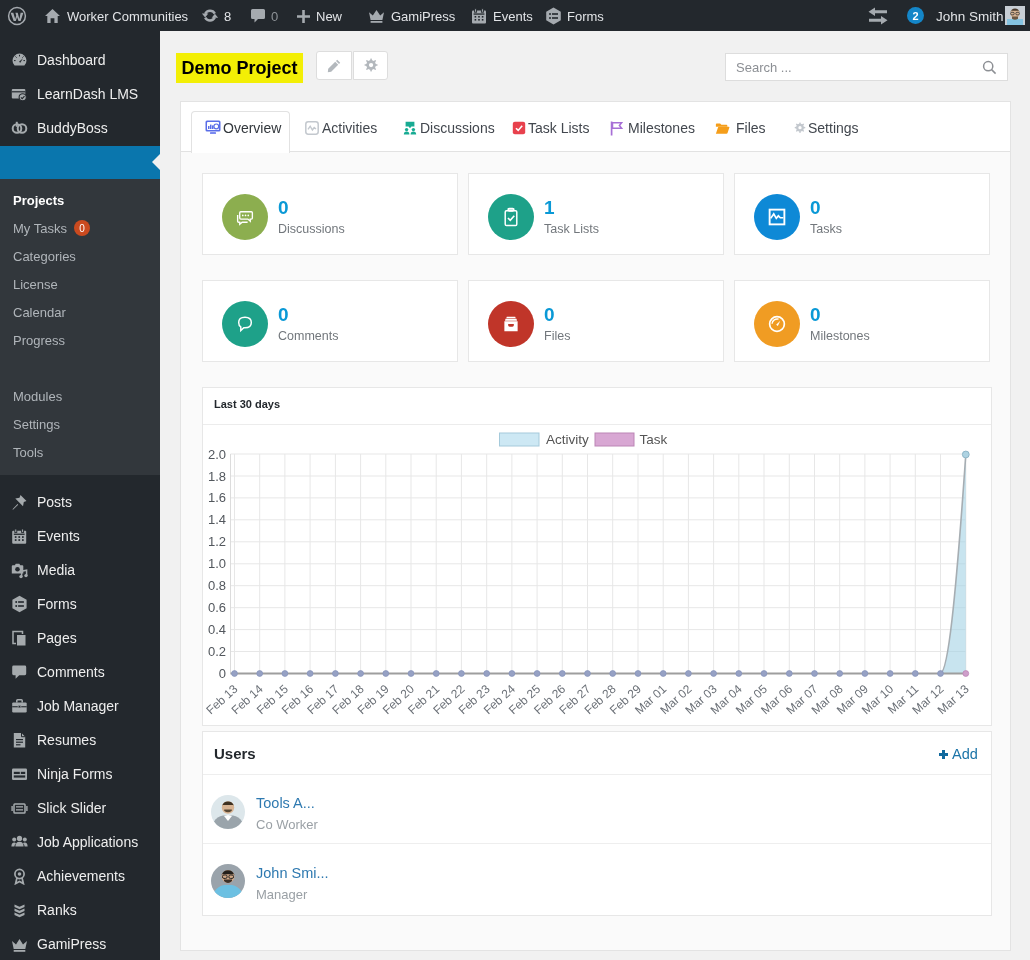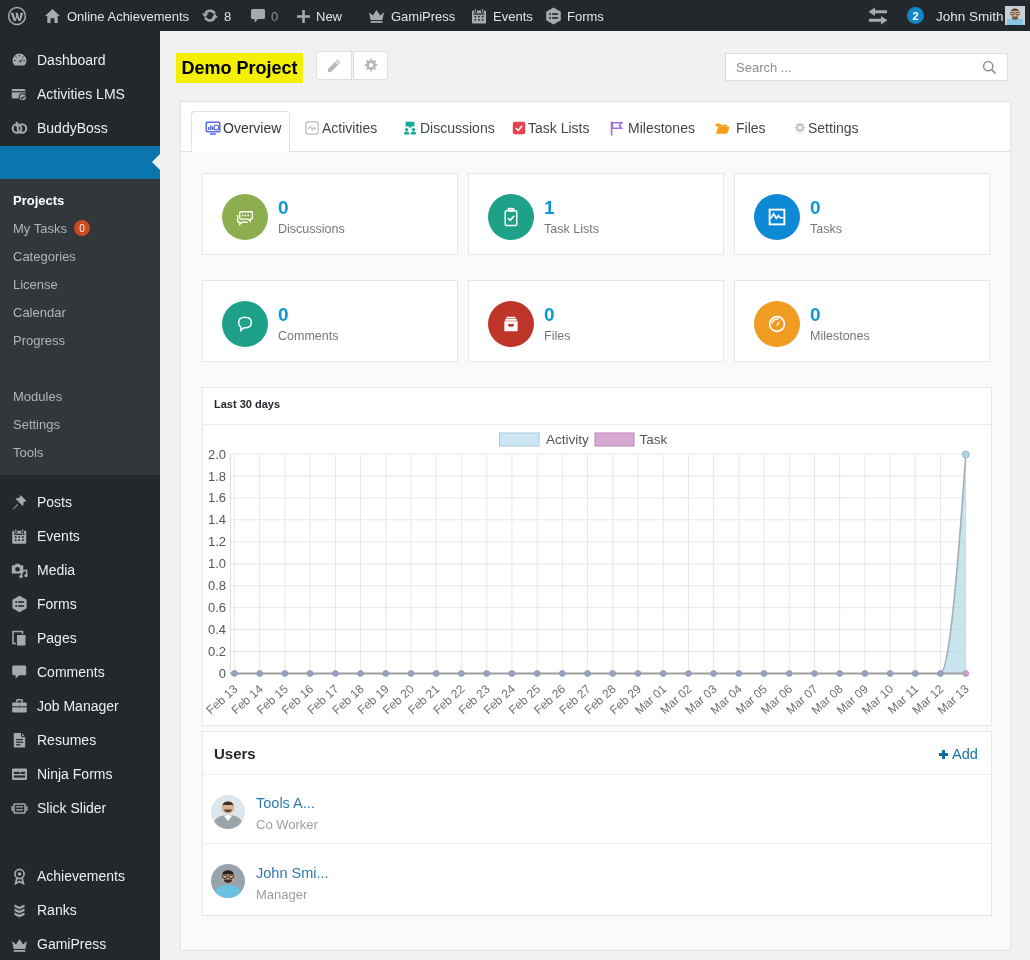--- a/index.html
+++ b/index.html
@@ -21,21 +21,21 @@
 <div id="page">
 
 <div id="adminbar">
 <svg class="abs" style="left:7px;top:6px" width="20" height="20" viewBox="0 0 20 20">
 <circle cx="10" cy="10" r="8.4" fill="none" stroke="#a5aaaf" stroke-width="1.5"></circle>
 <path d="M3.6 6.7 L6.3 6.7 L8.2 12.9 L9.2 9.4 L8.4 6.7 L10.7 6.7 L12.4 12.9 L13.6 6.7 L16.4 6.7 L13.6 15.1 L11.5 15.1 L10.1 10.9 L8.8 15.1 L6.7 15.1 Z" fill="#a5aaaf"></path>
 </svg>
 <svg class="abs" style="left:44px;top:8px" width="17" height="16" viewBox="0 0 17 16">
 <path d="M8.5 1 L16 8 L13.7 8 L13.7 15 L10.4 15 L10.4 10.2 L6.6 10.2 L6.6 15 L3.3 15 L3.3 8 L1 8 Z" fill="#a5aaaf"></path>
 </svg>
-<div class="ab-item" style="left:67px">Online Achievements</div>
+<div class="ab-item" style="left:67px">Worker Communities</div>
 <svg class="abs" style="left:201px;top:7px" width="18" height="18" viewBox="0 0 18 18">
 <path d="M4.2 6.8 A5.4 5.4 0 0 1 13.8 6.6" fill="none" stroke="#a5aaaf" stroke-width="2.5"></path>
 <path d="M0.9 6.5 L7.3 6.5 L4.1 10.5 Z" fill="#a5aaaf"></path>
 <path d="M13.8 10.4 A5.4 5.4 0 0 1 4.2 10.6" fill="none" stroke="#a5aaaf" stroke-width="2.5"></path>
 <path d="M10.7 10.7 L17.1 10.7 L13.9 6.7 Z" fill="#a5aaaf"></path>
 </svg>
 <div class="ab-item" style="left:224px">8</div>
 <svg class="abs" style="left:250px;top:8px" width="16" height="16" viewBox="0 0 16 16">
 <path d="M1 2.5 Q1 1 2.5 1 L13.5 1 Q15 1 15 2.5 L15 9.5 Q15 11 13.5 11 L8 11 L4.5 14.5 L4.5 11 L2.5 11 Q1 11 1 9.5 Z" fill="#a5aaaf"></path>
 </svg>
@@ -112,21 +112,21 @@
       </div>
 <div class="menu-item" style="top:46px">
         <span class="mi-icon">
           <svg width="17" height="17" viewBox="0 0 17 17">
             <rect x="0.8" y="3" width="13.5" height="9.5" rx="1" fill="#a5aaad"></rect>
 <rect x="0.8" y="5.2" width="13.5" height="1.2" fill="#23282d"></rect>
 <circle cx="11.7" cy="11.3" r="3.6" fill="#a5aaad" stroke="#23282d" stroke-width="1.1"></circle>
 <path d="M9.9 11.3 L11.2 12.6 L13.5 10.1" fill="none" stroke="#23282d" stroke-width="1.1"></path>
           </svg>
         </span>
-        <span>Activities LMS</span>
+        <span>LearnDash LMS</span>
       </div>
 <div class="menu-item" style="top:80px">
         <span class="mi-icon">
           <svg width="17" height="17" viewBox="0 0 17 17">
             <circle cx="6" cy="8.5" r="4.3" fill="none" stroke="#a5aaad" stroke-width="2"></circle>
 <circle cx="11" cy="8.5" r="4.3" fill="none" stroke="#a5aaad" stroke-width="2"></circle>
 <rect x="4.8" y="1.8" width="2" height="5" fill="#a5aaad"></rect>
           </svg>
         </span>
         <span>BuddyBoss</span>
@@ -256,20 +256,33 @@
 <g fill="#a5aaad">
               <rect x="5" y="6.2" width="7" height="1.3"></rect>
               <rect x="5" y="9.2" width="7" height="1.3"></rect>
             </g>
 <rect x="0.4" y="6" width="1.4" height="5" fill="#a5aaad"></rect>
             <rect x="15.2" y="6" width="1.4" height="5" fill="#a5aaad"></rect>
           </svg>
         </span>
         <span>Slick Slider</span>
       </div>
+<div class="menu-item" style="top:794px">
+        <span class="mi-icon">
+          <svg width="17" height="17" viewBox="0 0 17 17">
+            <circle cx="8.5" cy="4.4" r="2.6" fill="#a5aaad"></circle>
+            <path d="M4.4 12.6 Q4.4 7.8 8.5 7.8 Q12.6 7.8 12.6 12.6 Z" fill="#a5aaad"></path>
+<circle cx="3.2" cy="5.4" r="2" fill="#a5aaad"></circle>
+            <path d="M0.4 12.6 Q0.4 8.6 3.4 8.6 Q4.4 8.6 5 9.2 Q3.4 10.6 3.4 12.6 Z" fill="#a5aaad"></path>
+<circle cx="13.8" cy="5.4" r="2" fill="#a5aaad"></circle>
+            <path d="M16.6 12.6 Q16.6 8.6 13.6 8.6 Q12.6 8.6 12 9.2 Q13.6 10.6 13.6 12.6 Z" fill="#a5aaad"></path>
+          </svg>
+        </span>
+        <span>Job Applications</span>
+      </div>
 <div class="menu-item" style="top:828px">
         <span class="mi-icon">
           <svg width="17" height="17" viewBox="0 0 17 17">
             <circle cx="8.5" cy="6" r="4.6" fill="none" stroke="#a5aaad" stroke-width="1.7"></circle>
 <circle cx="8.5" cy="6" r="1.8" fill="#a5aaad"></circle>
 <path d="M6 9.8 L4.6 15.6 L8.5 13.4 L12.4 15.6 L11 9.8" fill="none" stroke="#a5aaad" stroke-width="1.7"></path>
           </svg>
         </span>
         <span>Achievements</span>
       </div>
@@ -308,21 +321,21 @@
 </div>
 <div class="abs" style="left:725px;top:53px;width:283px;height:28px;background:#fff;border:1px solid #ddd;display:flex;align-items:center;padding:0 10px;color:#8c8f94;font-size:13px">Search ...
 <svg style="margin-left:auto" width="15" height="15" viewBox="0 0 15 15">
         <circle cx="6.2" cy="6.2" r="4.6" fill="none" stroke="#8c8f94" stroke-width="1.5"></circle>
         <line x1="9.6" y1="9.6" x2="13.6" y2="13.6" stroke="#8c8f94" stroke-width="1.5"></line>
       </svg>
 </div>
 <div class="abs" style="left:180px;top:101px;width:831px;height:850px;background:#fafafa;border:1px solid #e3e3e3"></div>
 <div class="abs" style="left:181px;top:102px;width:829px;height:50px;background:#fff;border-bottom:1px solid #e2e2e2"></div>
 <div class="abs" style="left:191px;top:111px;width:99px;height:42px;background:#fff;border:1px solid #e2e2e2;border-bottom:none;border-radius:4px 4px 0 0"></div>
-<div class="abs" style="left:205px;top:120px;height:16px;display:flex;align-items:flex-end;font-size:14px;color:#32373c">
+<div class="abs" style="left:205px;top:120px;height:16px;display:flex;align-items:flex-start;font-size:14px;color:#32373c">
       <svg width="16" height="15" viewBox="0 0 16 15">
         <rect x="0.5" y="0.5" width="15" height="11" rx="1.5" fill="#5a6ee8"></rect>
         <rect x="2" y="2" width="12" height="8" rx="0.8" fill="#fff"></rect>
         <g fill="#5a6ee8">
           <rect x="3" y="6" width="1.5" height="3"></rect>
           <rect x="5" y="4.6" width="1.5" height="4.4"></rect>
           <rect x="7" y="5.4" width="1.5" height="3.6"></rect>
         </g>
         <circle cx="11.3" cy="6.4" r="2.4" fill="none" stroke="#5a6ee8" stroke-width="1.2"></circle>
         <rect x="5" y="12" width="6" height="2" rx="0.6" fill="#7b8af0"></rect>

